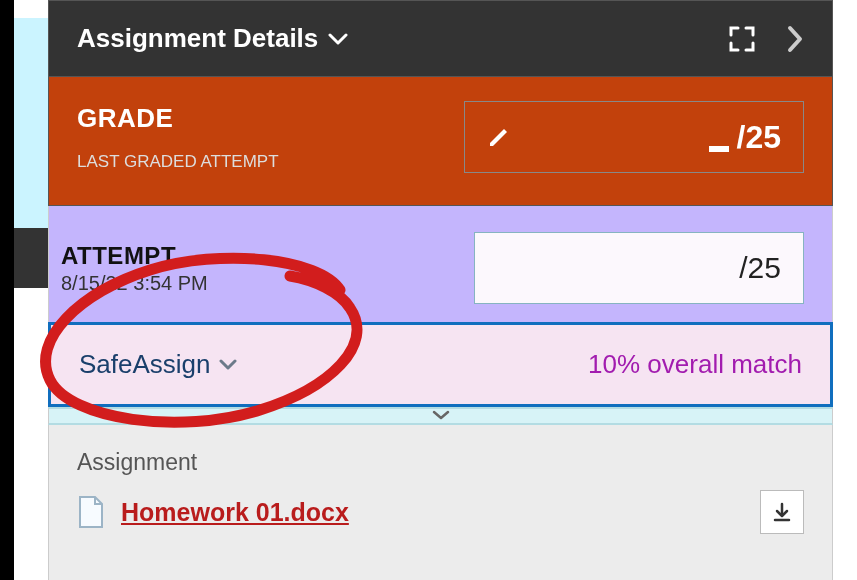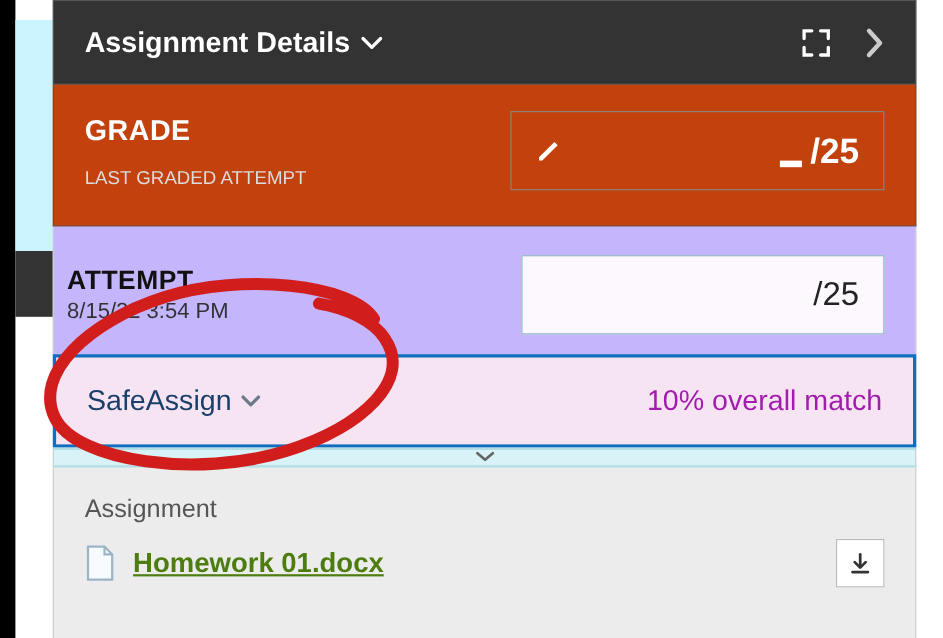--- a/index.html
+++ b/index.html
@@ -212,21 +212,21 @@
     display:flex;
     align-items:center;
     justify-content:space-between;
   }
   .file-left {
     display:flex;
     align-items:center;
     gap:16px;
   }
   .file-link {
-    color:#4d7c0f;
+    color:#b91c1c;
     font-size: 25px;
     font-weight: 700;
     text-decoration: underline;
   }
   .download-btn {
     width: 44px; height: 44px;
     background:#fff;
     border:1px solid #bbb;
     display:flex; align-items:center; justify-content:center;
   }

